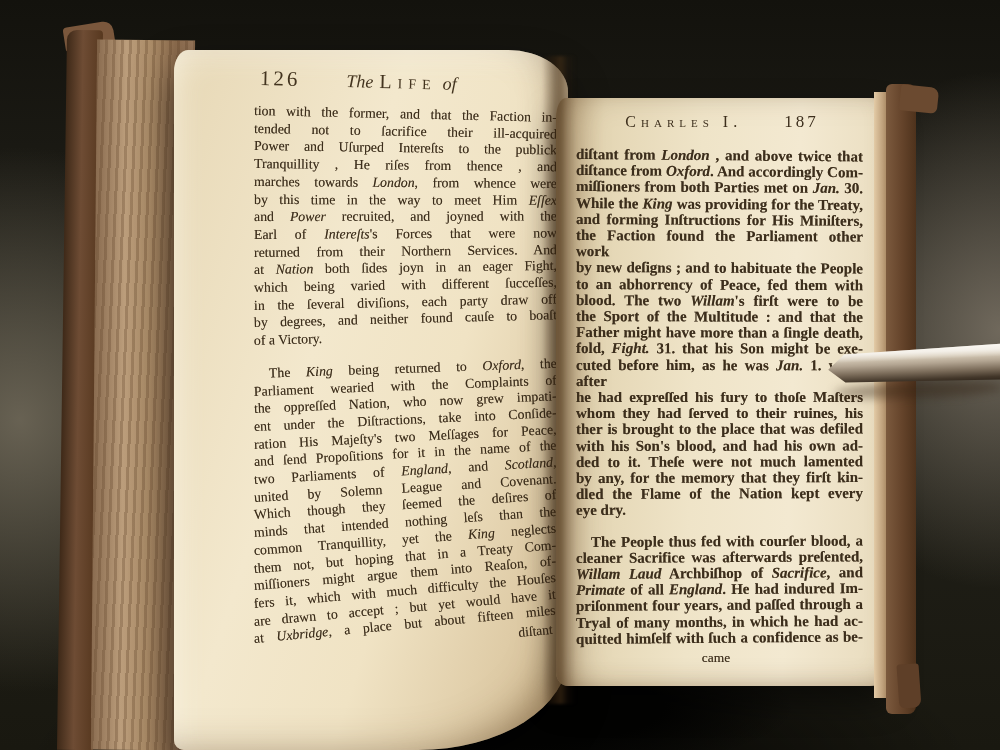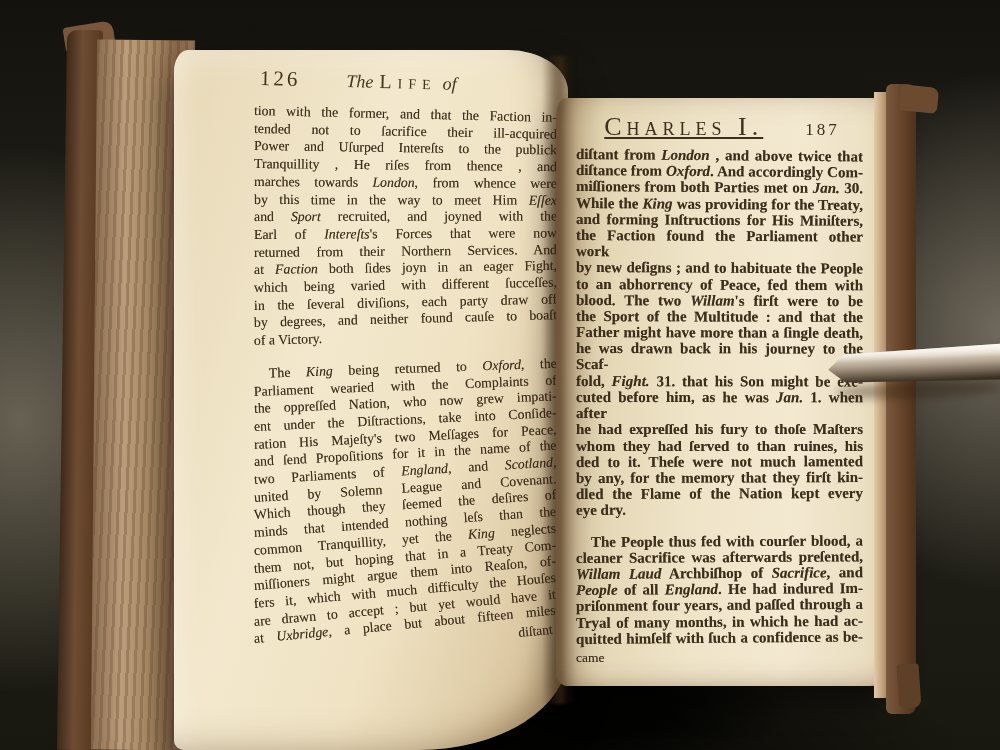--- a/index.html
+++ b/index.html
@@ -65,36 +65,36 @@
       linear-gradient(180deg,#f3ecdf 6%,#d9cebb 26%,#b3a592 46%,#7b6c5a 68%,#43372a 88%,#2e241a 100%);}
 
   
   .hdr{position:absolute;display:flex;align-items:baseline;}
   .hdr-left{left:86px;top:16px;gap:46px;transform:rotate(1.4deg);transform-origin:left center;}
   .hdr-num{font-size:21px;letter-spacing:3px;color:#43341f;}
   .hdr-title{font-size:16px;white-space:nowrap;color:#43341f;}
   .hdr-title i{font-size:18px;}
   .t-caps{font-variant:small-caps;font-size:20px;letter-spacing:6px;margin:0 6px;}
   .hdr-right{left:0;top:14px;width:100%;justify-content:center;gap:42px;color:#3d2f1d;}
-  .t-charles{font-variant:small-caps;font-size:26px;letter-spacing:5px;text-decoration:underline;}
+  .t-charles{font-variant:small-caps;font-size:16px;letter-spacing:5px;}
   .hdr-num2{font-size:17px;letter-spacing:3px;}
 
   .body{position:absolute;text-shadow:0 0 .5px rgba(62,46,26,.55);}
   .page-left  .body{left:80px;top:52px;width:303px;font-size:13.8px;line-height:17.7px;}
   .page-right .body{left:20px;top:48px;width:287px;font-size:15px;line-height:16.2px;font-weight:bold;}
   .para + .para{margin-top:15px;}
   .para.indent .line:first-child{text-indent:15px;}
   .line{text-align:justify;text-align-last:justify;transform-origin:0 55%;}
   .line.flush{text-align-last:left;}
   .line i{font-style:italic;}
 
   .catchword{position:absolute;font-size:13.5px;text-shadow:0 0 .5px rgba(62,46,26,.55);}
   .page-left  .catchword{left:80px;top:600px;width:300px;text-align:right;
     transform:rotate(-5.4deg);transform-origin:left center;}
-  .page-right .catchword{left:20px;top:552px;width:280px;text-align:left;}
+  .page-right .catchword{left:20px;top:552px;width:280px;text-align:center;}
 </style>
 </head>
 <body>
 
 <div class="photo">
   <div class="backdrop"></div>
 
   <div class="flap-tl"></div>
   <div class="cover-left"></div>
   <div class="edges-left"></div>
@@ -106,24 +106,24 @@
       <span class="hdr-title"><i>The</i><span class="t-caps">Life</span><i>of</i></span>
     </div>
     <div class="body">
         <div class="para">
           <div class="line" style="transform: rotate(1.3deg);">tion with the former, and that the Faction in-</div>
           <div class="line" style="transform: rotate(1.07deg);">tended not to ſacrifice their ill-acquired</div>
           <div class="line" style="transform: rotate(0.84deg);">Power and Uſurped Intereſts to the publick</div>
           <div class="line" style="transform: rotate(0.61deg);">Tranquillity , He riſes from thence , and</div>
           <div class="line" style="transform: rotate(0.38deg);">marches towards <i>London</i>, from whence were</div>
           <div class="line" style="transform: rotate(0.14deg);">by this time in the way to meet Him <i>Eſſex</i></div>
-          <div class="line" style="transform: rotate(-0.09deg);">and <i>Sport</i> recruited, and joyned with the</div>
+          <div class="line" style="transform: rotate(-0.09deg);">and <i>Power</i> recruited, and joyned with the</div>
           <div class="line" style="transform: rotate(-0.32deg);">Earl of <i>Intereſts</i>'s Forces that were now</div>
           <div class="line" style="transform: rotate(-0.55deg);">returned from their Northern Services.  And</div>
-          <div class="line" style="transform: rotate(-0.78deg);">at <i>Faction</i> both ſides joyn in an eager Fight,</div>
+          <div class="line" style="transform: rotate(-0.78deg);">at <i>Nation</i> both ſides joyn in an eager Fight,</div>
           <div class="line" style="transform: rotate(-1.01deg);">which being varied with different ſucceſſes,</div>
           <div class="line" style="transform: rotate(-1.24deg);">in the ſeveral diviſions, each party draw off</div>
           <div class="line" style="transform: rotate(-1.47deg);">by degrees, and neither found cauſe to boaſt</div>
           <div class="line flush" style="transform: rotate(-1.7deg);">of a Victory.</div>
         </div>
         <div class="para indent">
           <div class="line" style="transform: rotate(-1.93deg);">The <i>King</i> being returned to <i>Oxford</i>, the</div>
           <div class="line" style="transform: rotate(-2.17deg);">Parliament wearied with the Complaints of</div>
           <div class="line" style="transform: rotate(-2.4deg);">the oppreſſed Nation, who now grew impati-</div>
           <div class="line" style="transform: rotate(-2.63deg);">ent under the Diſtractions, take into Conſide-</div>
@@ -155,35 +155,36 @@
           <div class="line" style="transform: rotate(0.47deg);">diſtance from <i>Oxford</i>.  And accordingly Com-</div>
           <div class="line" style="transform: rotate(0.43deg);">miſſioners from both Parties met on <i>Jan.</i> 30.</div>
           <div class="line" style="transform: rotate(0.4deg);">While the <i>King</i> was providing for the Treaty,</div>
           <div class="line" style="transform: rotate(0.36deg);">and forming Inſtructions for His Miniſters,</div>
           <div class="line" style="transform: rotate(0.33deg);">the Faction found the Parliament other work</div>
           <div class="line" style="transform: rotate(0.29deg);">by new deſigns ;  and to habituate the People</div>
           <div class="line" style="transform: rotate(0.26deg);">to an abhorrency of Peace, fed them with</div>
           <div class="line" style="transform: rotate(0.22deg);">blood.   The two <i>Willam</i>'s firſt were to be</div>
           <div class="line" style="transform: rotate(0.19deg);">the Sport of the Multitude :  and that the</div>
           <div class="line" style="transform: rotate(0.16deg);">Father might have more than a ſingle death,</div>
-          <div class="line" style="transform: rotate(0.12deg);">he was drawn back in his journey to the Scaf-</div>
           <div class="line" style="transform: rotate(0.09deg);">fold, <i>Fight.</i> 31. that his Son might be exe-</div>
           <div class="line" style="transform: rotate(0.05deg);">cuted before him, as he was <i>Jan.</i> 1. when after</div>
           <div class="line" style="transform: rotate(0.02deg);">he had expreſſed his fury to thoſe Maſters</div>
-          <div class="line" style="transform: rotate(-0.02deg);">whom they had ſerved to than ruines, his</div>
+          <div class="line" style="transform: rotate(-0.02deg);">whom they had ſerved to their ruines, his</div>
+          <div class="line" style="transform: rotate(-0.09deg);">ther is brought to the place that was defiled</div>
+          <div class="line" style="transform: rotate(-0.12deg);">with his Son's blood, and had his own ad-</div>
           <div class="line" style="transform: rotate(-0.16deg);">ded to it.   Theſe were not much lamented</div>
           <div class="line" style="transform: rotate(-0.19deg);">by any, for the memory that they firſt kin-</div>
           <div class="line" style="transform: rotate(-0.22deg);">dled the Flame of the Nation kept every</div>
           <div class="line flush" style="transform: rotate(-0.26deg);">eye dry.</div>
         </div>
         <div class="para indent">
           <div class="line" style="transform: rotate(-0.29deg);">The People thus fed with courſer blood, a</div>
           <div class="line" style="transform: rotate(-0.33deg);">cleaner Sacrifice was afterwards preſented,</div>
           <div class="line" style="transform: rotate(-0.36deg);"><i>Willam Laud</i> Archbiſhop of <i>Sacrifice</i>, and</div>
-          <div class="line" style="transform: rotate(-0.4deg);"><i>People</i> of all <i>England</i>.   He had indured Im-</div>
+          <div class="line" style="transform: rotate(-0.4deg);"><i>Primate</i> of all <i>England</i>.   He had indured Im-</div>
           <div class="line" style="transform: rotate(-0.43deg);">priſonment four years, and paſſed through a</div>
           <div class="line" style="transform: rotate(-0.47deg);">Tryal of many months, in which he had ac-</div>
           <div class="line" style="transform: rotate(-0.5deg);">quitted himſelf with ſuch a confidence as be-</div>
         </div>
       </div>
     <div class="catchword">came</div>
   </div>
 
   <div class="edges-right"></div>
   <div class="cover-right"></div>

